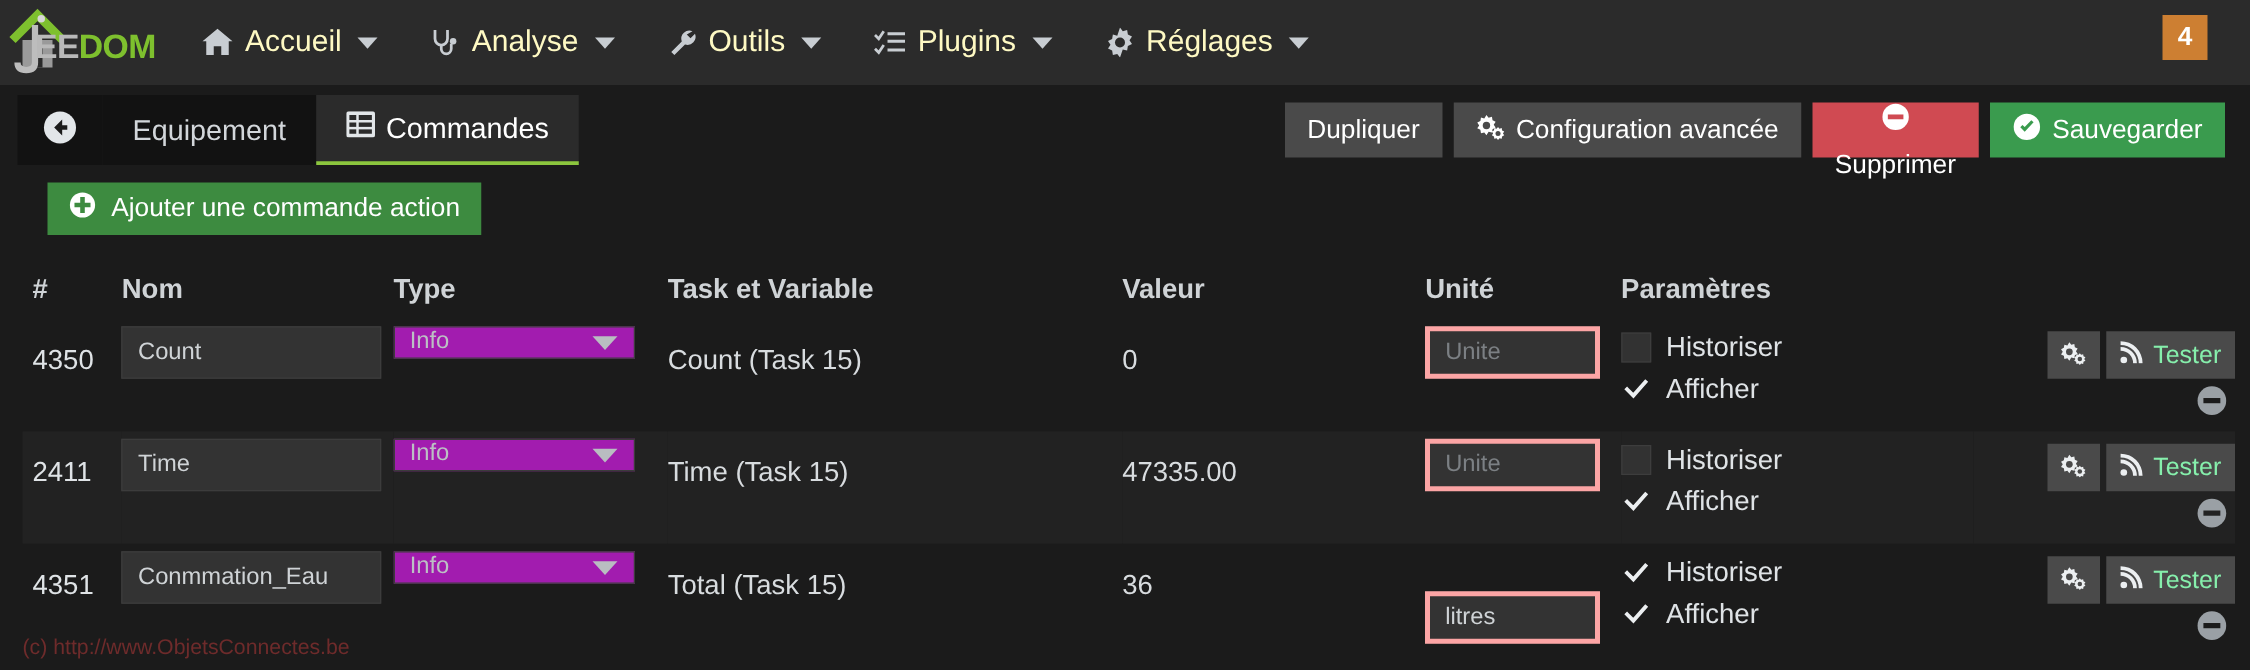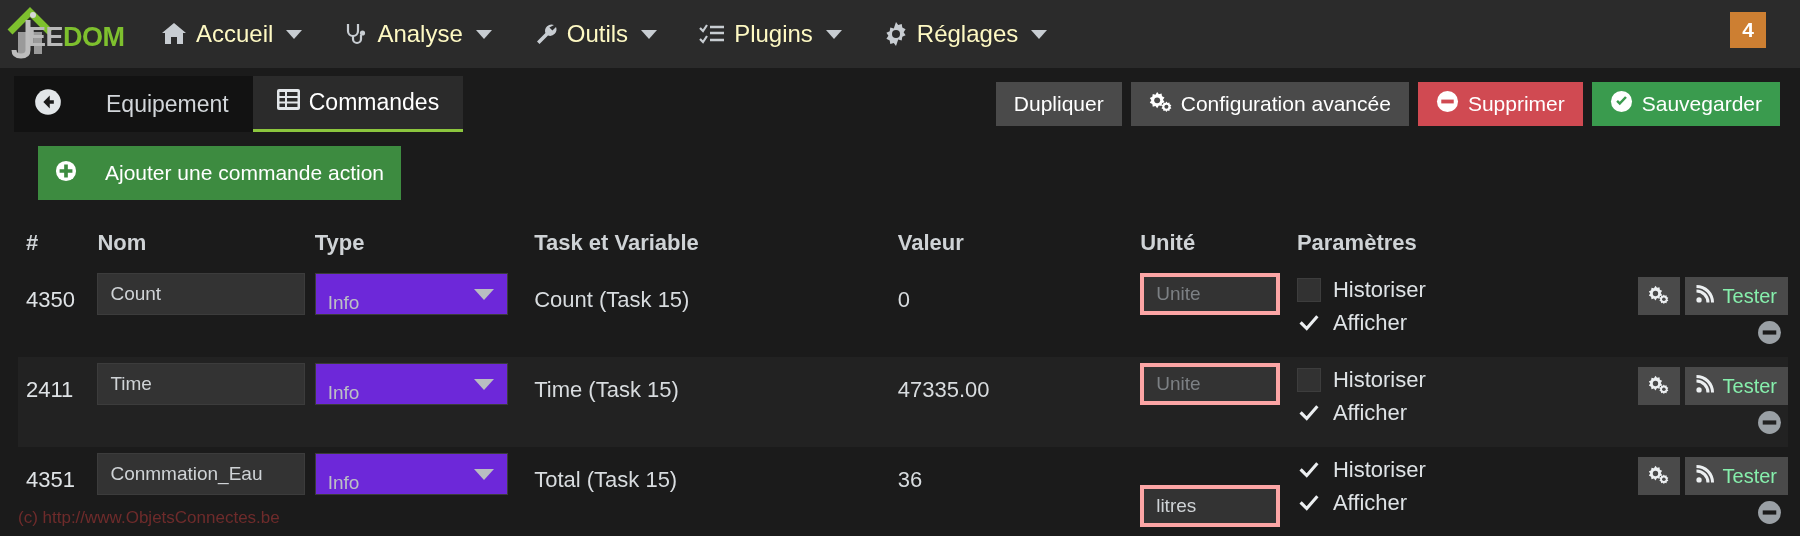--- a/index.html
+++ b/index.html
@@ -118,35 +118,35 @@
     gap: 9px;
     padding: 0 18px;
     font-size: 21px;
     color: #fff;
     border: none;
     cursor: pointer;
     white-space: nowrap;
     font-family: "Liberation Sans", sans-serif;
   }
   .btn-default { background: #4a4a4a; }
-  .btn-danger  { background: #d04a52; }
+  .btn-danger  { background: #d04a52; flex-direction: column; }
   .btn-success { background: #3a9b4e; }
 
   
   .addrow {
     padding: 14px 0 0 38px;
     background: #1b1b1b;
   }
   .btn-add {
-    height: 54px;
+    height: 42px;
     background: #3d8b40;
     color: #fff;
     display: inline-flex;
     align-items: center;
-    gap: 28px;
+    gap: 12px;
     padding: 0 17px;
     font-size: 21px;
     border: none;
     cursor: pointer;
     font-family: "Liberation Sans", sans-serif;
   }
 
   
   .tablewrap { padding: 30px 0 0 18px; }
   table.cmds {
@@ -200,24 +200,24 @@
     font-size: 19px;
     padding: 0 12px;
     font-family: "Liberation Sans", sans-serif;
     outline: none;
   }
   input.unit::placeholder { color: #7c8084; }
   .unit-pad { padding-top: 32px; }
 
   .sel {
     position: relative;
-    width: 193px; height: 42px;
-    background: #6d28d9;
+    width: 193px; height: 26px;
+    background: #a21caf;
     border: 1px solid #3c3c3c;
-    display: flex; align-items: flex-end;
+    display: flex; align-items: flex-start;
     padding: 0 12px;
     color: #bcc0c4;
     font-size: 19px;
     cursor: pointer;
   }
   .sel .sel-caret {
     position: absolute;
     right: 13px; top: 50%;
     margin-top: -5px;
     width: 0; height: 0;

